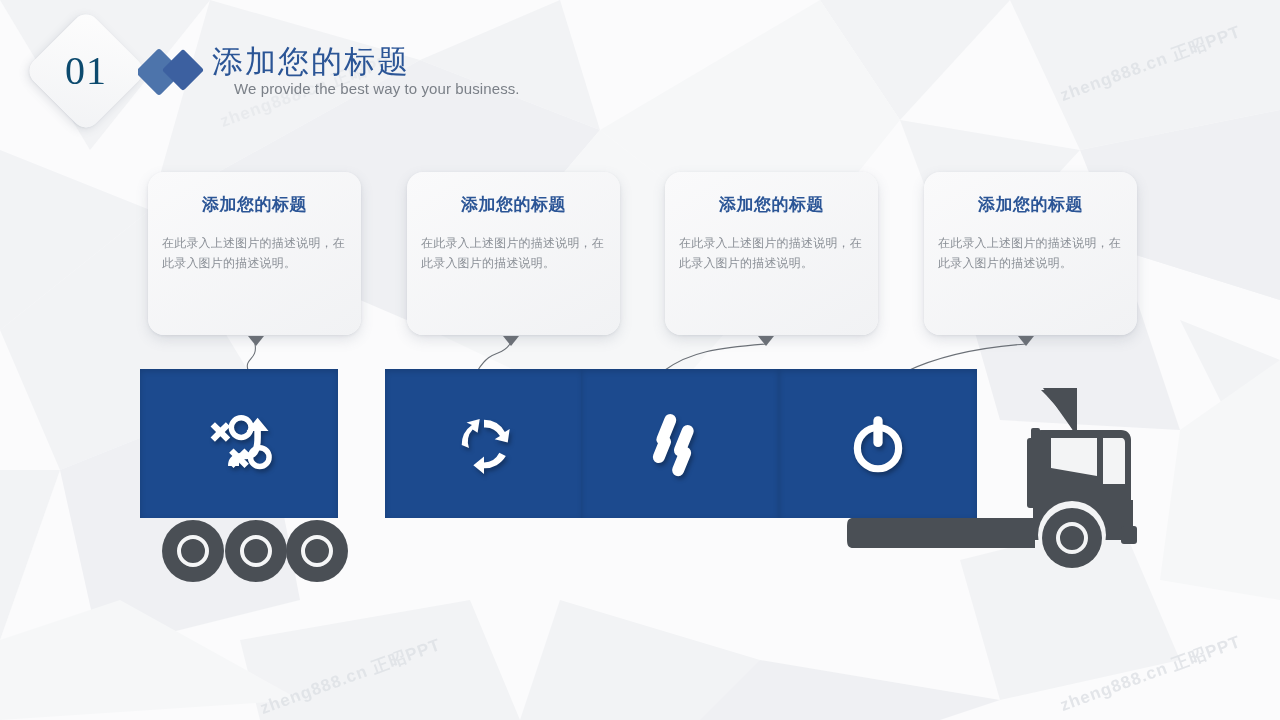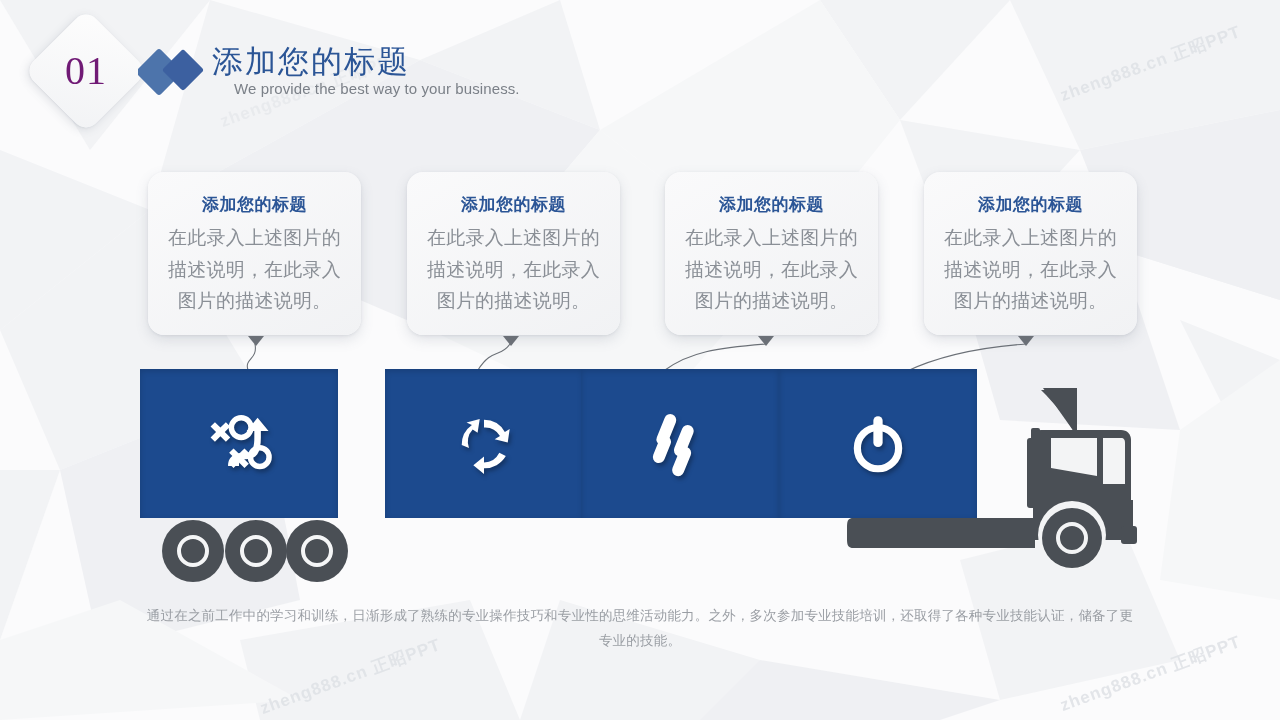--- a/index.html
+++ b/index.html
@@ -61,21 +61,21 @@
     box-shadow: 0 3px 10px rgba(90,100,120,.16), 0 1px 2px rgba(90,100,120,.10);
   }
   .badge-num {
     position: absolute;
     inset: 0;
     display: flex;
     align-items: center;
     justify-content: center;
     font-family: "Liberation Serif", "DejaVu Serif", serif;
     font-size: 40px;
-    color: #701a75;
+    color: #0c4a6e;
     letter-spacing: 1px;
     line-height: 1;
   }
 
   .logo-diamonds {
     position: absolute;
     left: 138px;
     top: 47px;
   }
 
@@ -116,23 +116,22 @@
   .card-title {
     text-align: center;
     font-family: "DejaVu Sans", "Liberation Sans", sans-serif;
     font-weight: bold;
     font-size: 17px;
     color: #2b5596;
     letter-spacing: .5px;
     line-height: 1.2;
   }
   .card-body {
-    margin-top: 8px;
-    text-align: center;
-    font-size: 19px;
+    margin-top: 20px;
+    font-size: 12px;
     color: #8a8f96;
     line-height: 1.65;
     letter-spacing: .2px;
   }
 
   
   .connectors {
     position: absolute;
     left: 0;
     top: 0;
@@ -347,15 +346,14 @@
     <g>
       <circle cx="33" cy="33" r="31" fill="#4a4f55"></circle>
       <circle cx="33" cy="33" r="14" fill="none" stroke="#f5f6f7" stroke-width="4"></circle>
       <circle cx="96" cy="33" r="31" fill="#4a4f55"></circle>
       <circle cx="96" cy="33" r="14" fill="none" stroke="#f5f6f7" stroke-width="4"></circle>
       <circle cx="157" cy="33" r="31" fill="#4a4f55"></circle>
       <circle cx="157" cy="33" r="14" fill="none" stroke="#f5f6f7" stroke-width="4"></circle>
     </g>
   </svg>
 
-  <div class="footer-text">通过在之前工作中的学习和训练，日渐形成了熟练的专业操作技巧和专业性的思维活动能力。之外，多次参加专业技能培训，还取得了各种专业技能认证，储备了更专业的技能。</div>
 
 </div>
 
 </body></html>

